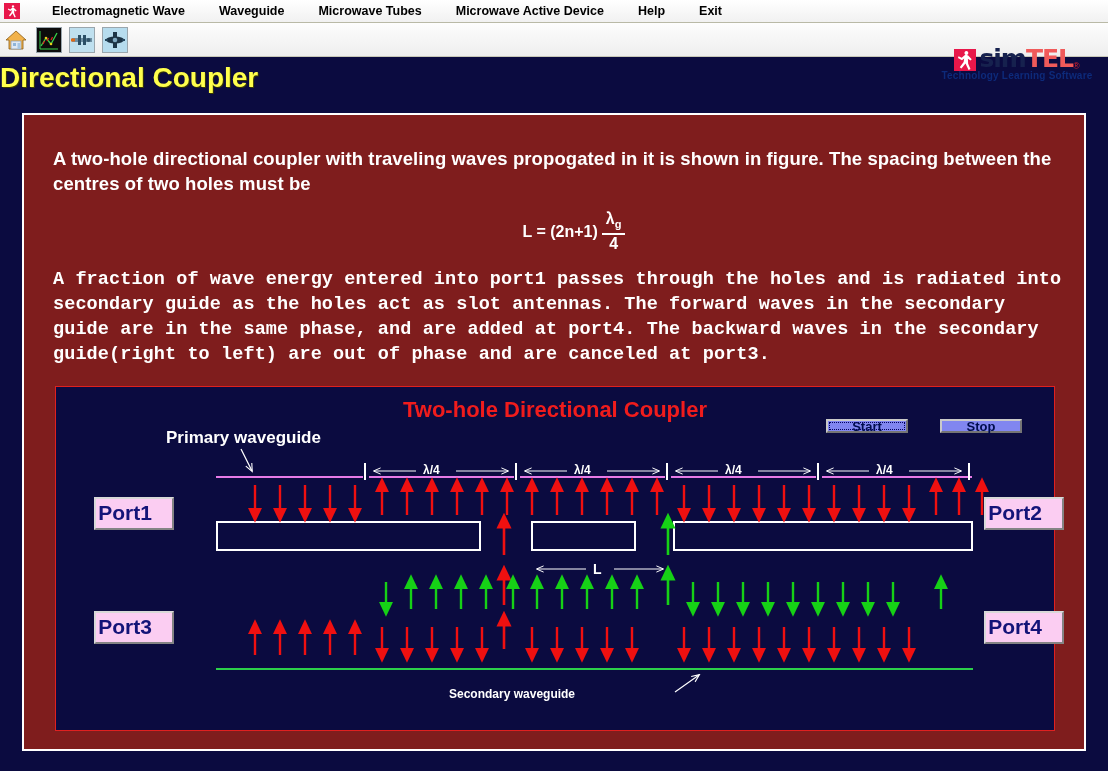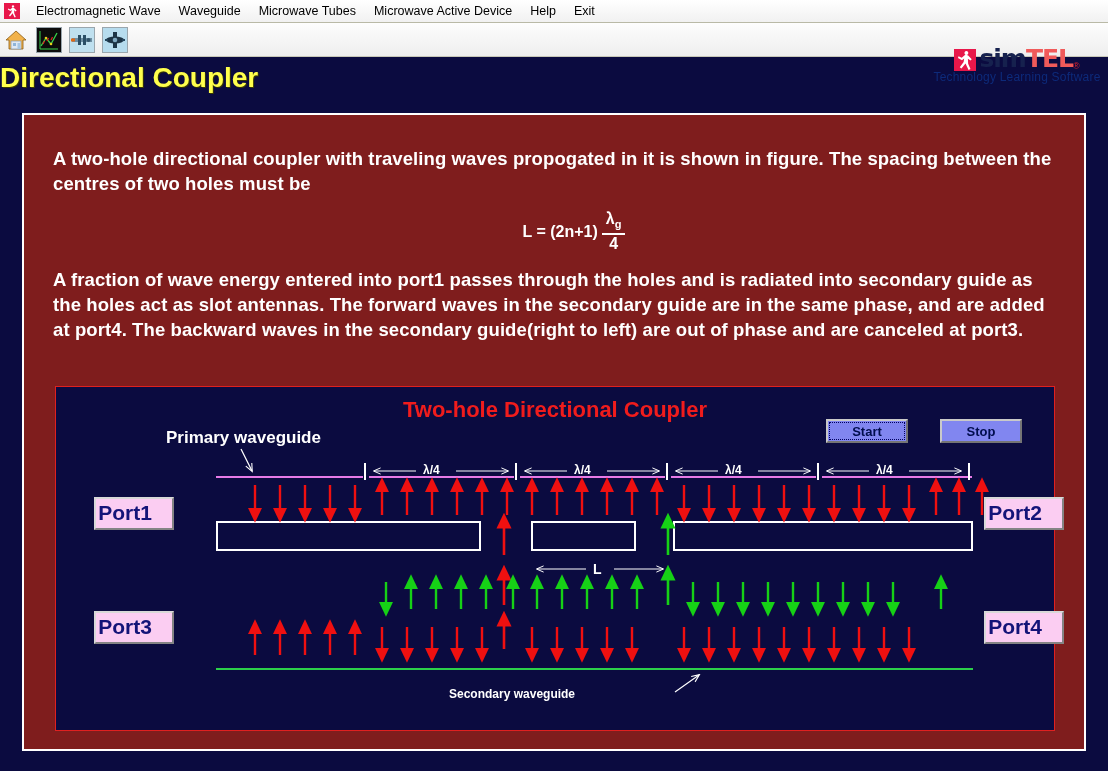--- a/index.html
+++ b/index.html
@@ -8,22 +8,23 @@
     background:#0a0a3c;
     font-family:"Liberation Sans", sans-serif;
   }
   .app{position:relative;width:1108px;height:771px;background:#0b0b40;}
 
   
   .menubar{
     position:absolute;left:0;top:0;width:1108px;height:23px;
     background:linear-gradient(#ffffff,#f1f1f1);
     border-bottom:1px solid #b9b9a6;
-    display:flex;align-items:center;gap:0px;
+    display:flex;align-items:center;gap:16px;
     box-sizing:border-box;
+    font-weight:bold;
   }
   .menu-logo{width:20px;height:18px;margin:0 4px 0 3px;position:relative;flex:0 0 auto;}
   .menu-logo .sq{position:absolute;left:1px;top:1px;width:16px;height:16px;background:#e8174a;}
   .menu-logo .fig{position:absolute;left:4px;top:2px;width:10px;height:14px;}
   .menu-item{
     font-size:12.5px;color:#000;padding:2px 9px;white-space:nowrap;cursor:default;
   }
 
   
   .toolbar{
@@ -49,21 +50,21 @@
   .brand-sim{
     font-size:25px;font-weight:bold;color:#16214e;letter-spacing:-1px;
     line-height:24px;font-family:"DejaVu Sans", sans-serif;
   }
   .brand-tel{
     font-size:25px;font-weight:bold;color:#f05a5a;letter-spacing:-1px;
     line-height:24px;font-family:"DejaVu Sans", sans-serif;
   }
   .brand-reg{font-size:9px;color:#e0202a;vertical-align:super;}
   .brand-tag{
-    font-size:12px;font-weight:normal;color:#0d2a7a;margin-top:-1px;
+    font-size:10px;font-weight:bold;color:#0d2a7a;margin-top:-1px;
     letter-spacing:.2px;
   }
 
   
   .page-title{
     position:absolute;left:0;top:62px;width:908px;text-align:left;
     font-size:28px;font-weight:bold;color:#ffff4d;
     font-family:"Liberation Sans", sans-serif;
     text-shadow:1px 1px 0 #3a3a00;
   }
@@ -71,21 +72,21 @@
   
   .panel{
     position:absolute;left:22px;top:113px;width:1064px;height:638px;
     border:2px solid #ffffff;box-sizing:border-box;background:#7f1d1d;
   }
   .para{
     position:absolute;color:#ffffff;font-weight:bold;
     font-size:18.5px;line-height:25px;letter-spacing:.1px;
   }
   #para1{left:29px;top:31px;width:1000px;}
-  #para2{left:29px;top:152px;width:1010px;}
+  #para2{left:29px;top:152px;width:1010px;font-family:Liberation Mono, monospace;}
 
   .formula{
     position:absolute;left:0;top:97px;width:100%;text-align:center;
     color:#ffffff;font-weight:bold;font-size:16px;padding-left:20px;
   }
   .frac{display:inline-block;vertical-align:middle;margin-left:4px;position:relative;top:-1px;}
   .frac .num{display:block;border-bottom:2px solid #fff;padding:0 4px 1px 4px;line-height:15px;}
   .frac .den{display:block;line-height:16px;padding-top:1px;}
   .sub{font-size:11px;vertical-align:sub;}
 
@@ -94,21 +95,21 @@
     position:absolute;left:31px;top:271px;width:1000px;height:345px;
     border:1px solid #e02020;box-sizing:border-box;background:#0b0b40;
   }
   .fig-title{
     position:absolute;left:0;top:10px;width:100%;text-align:center;
     color:#f01c1c;font-weight:bold;font-size:22px;
   }
 
   
   .sim-btn{
-    position:absolute;height:24px;width:82px;
+    position:absolute;height:14px;width:82px;
     background:#8186f0;border:2px outset #c9c9c9;
     color:#000d4d;font-weight:bold;font-size:13px;
     display:flex;align-items:center;justify-content:center;
     cursor:pointer;box-sizing:border-box;
   }
   #btn-start{left:770px;top:32px;outline:1px dotted #000060;outline-offset:-4px;}
   #btn-stop{left:884px;top:32px;}
 
   
   .lbl-white{

